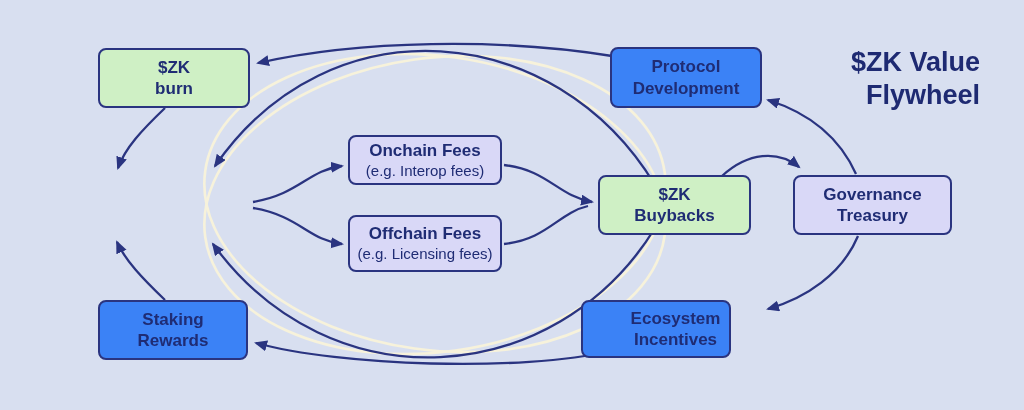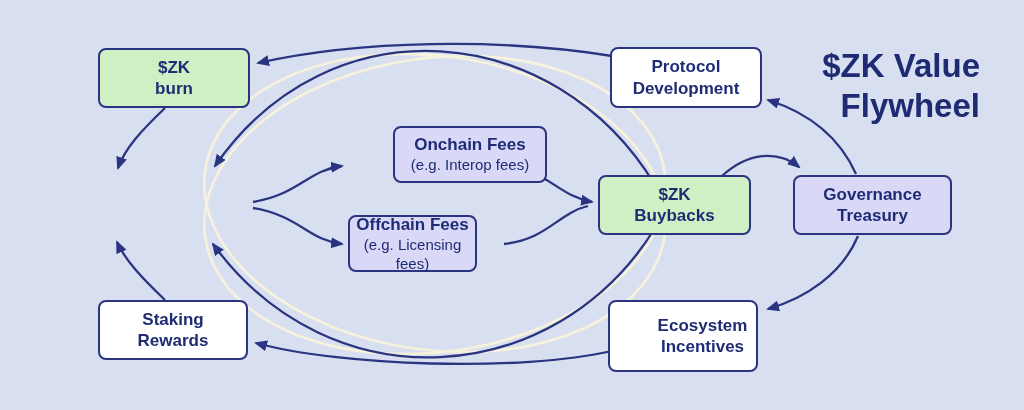--- a/index.html
+++ b/index.html
@@ -20,37 +20,37 @@
     font-weight:bold;
     font-size:17px;
     line-height:1.25;
     text-align:center;
     box-sizing:border-box;
     z-index:2;
   }
   .node .lbl{white-space:pre-line;}
   .node .sub{font-size:15px;font-weight:normal;margin-top:1px;}
   .green{background:#cff0c5;}
-  .pink{background:#ffffff;}
+  .pink{background:#3b82f6;}
   .lavender{background:#d9d8f7;}
   #n-zk-burn{left:98px;top:48px;width:152px;height:60px;}
   #n-protocol{left:610px;top:47px;width:152px;height:61px;}
   #n-network{left:98px;top:175px;width:152px;height:60px;}
-  #n-onchain{left:348px;top:126px;width:154px;height:57px;margin-left:45px;}
-  #n-offchain{left:348px;top:215px;width:129px;height:57px;}
+  #n-onchain{left:348px;top:135px;width:154px;height:50px;}
+  #n-offchain{left:348px;top:215px;width:154px;height:57px;}
   #n-buybacks{left:598px;top:175px;width:153px;height:60px;}
   #n-treasury{left:793px;top:175px;width:159px;height:60px;}
   #n-staking{left:98px;top:300px;width:150px;height:60px;align-items:center;}
-  #n-ecosystem{left:608px;top:300px;width:150px;height:72px;padding-left:39px;}
+  #n-ecosystem{left:581px;top:300px;width:150px;height:58px;padding-left:39px;}
   #title{
     position:absolute;right:44px;top:46px;
     text-align:right;
     color:#1e2a72;
     font-weight:bold;
-    font-size:33px;
+    font-size:27px;
     line-height:1.22;
     z-index:3;
     white-space:pre-line;
   }
 </style>
 </head>
 <body>
 
 <div id="canvas">
 

